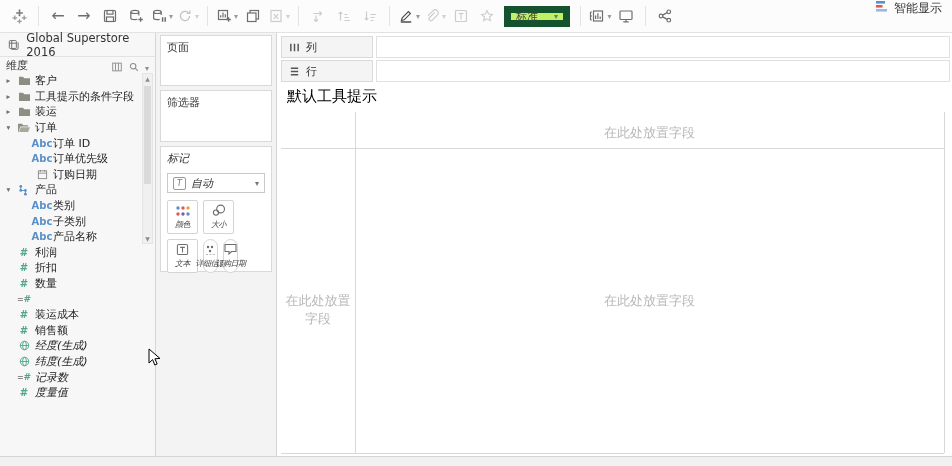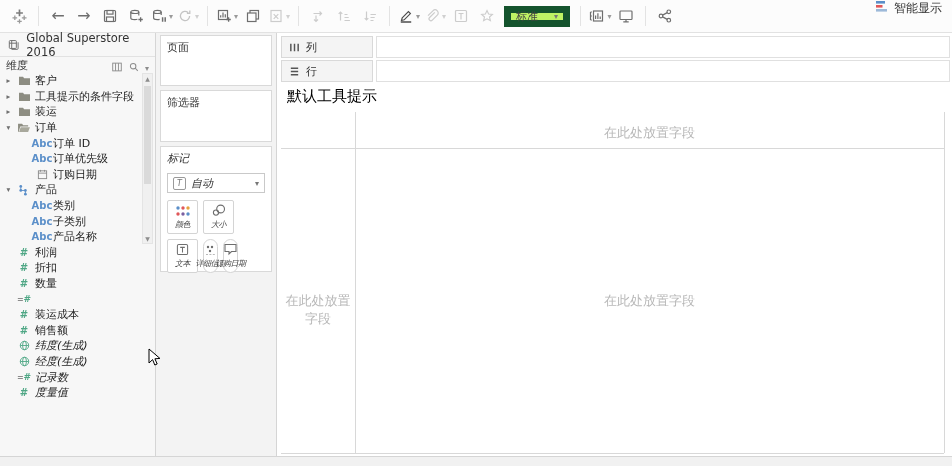--- a/index.html
+++ b/index.html
@@ -401,32 +401,32 @@
         </div>
         <div class="field-row" style="padding-left: 4px;">
           <span class="expander"></span>
           <span class="ficon">
             <svg width="11" height="11" viewBox="0 0 12 12" fill="none" stroke="#4fa785" stroke-width="1">
               <circle cx="6" cy="6" r="4.6"></circle>
               <ellipse cx="6" cy="6" rx="2.1" ry="4.6"></ellipse>
               <path d="M1.4 6h9.2"></path>
             </svg>
           </span>
-          <span class="flabel it">纬度(生成)</span>
+          <span class="flabel it">经度(生成)</span>
         </div>
         <div class="field-row" style="padding-left: 4px;">
           <span class="expander"></span>
           <span class="ficon">
             <svg width="11" height="11" viewBox="0 0 12 12" fill="none" stroke="#4fa785" stroke-width="1">
               <circle cx="6" cy="6" r="4.6"></circle>
               <ellipse cx="6" cy="6" rx="2.1" ry="4.6"></ellipse>
               <path d="M1.4 6h9.2"></path>
             </svg>
           </span>
-          <span class="flabel it">经度(生成)</span>
+          <span class="flabel it">纬度(生成)</span>
         </div>
         <div class="field-row" style="padding-left: 4px;">
           <span class="expander"></span>
           <span class="ficon">
             <span class="i-calc"><span class="eq">=</span>#</span>
           </span>
           <span class="flabel it">记录数</span>
         </div>
         <div class="field-row" style="padding-left: 4px;">
           <span class="expander"></span>

